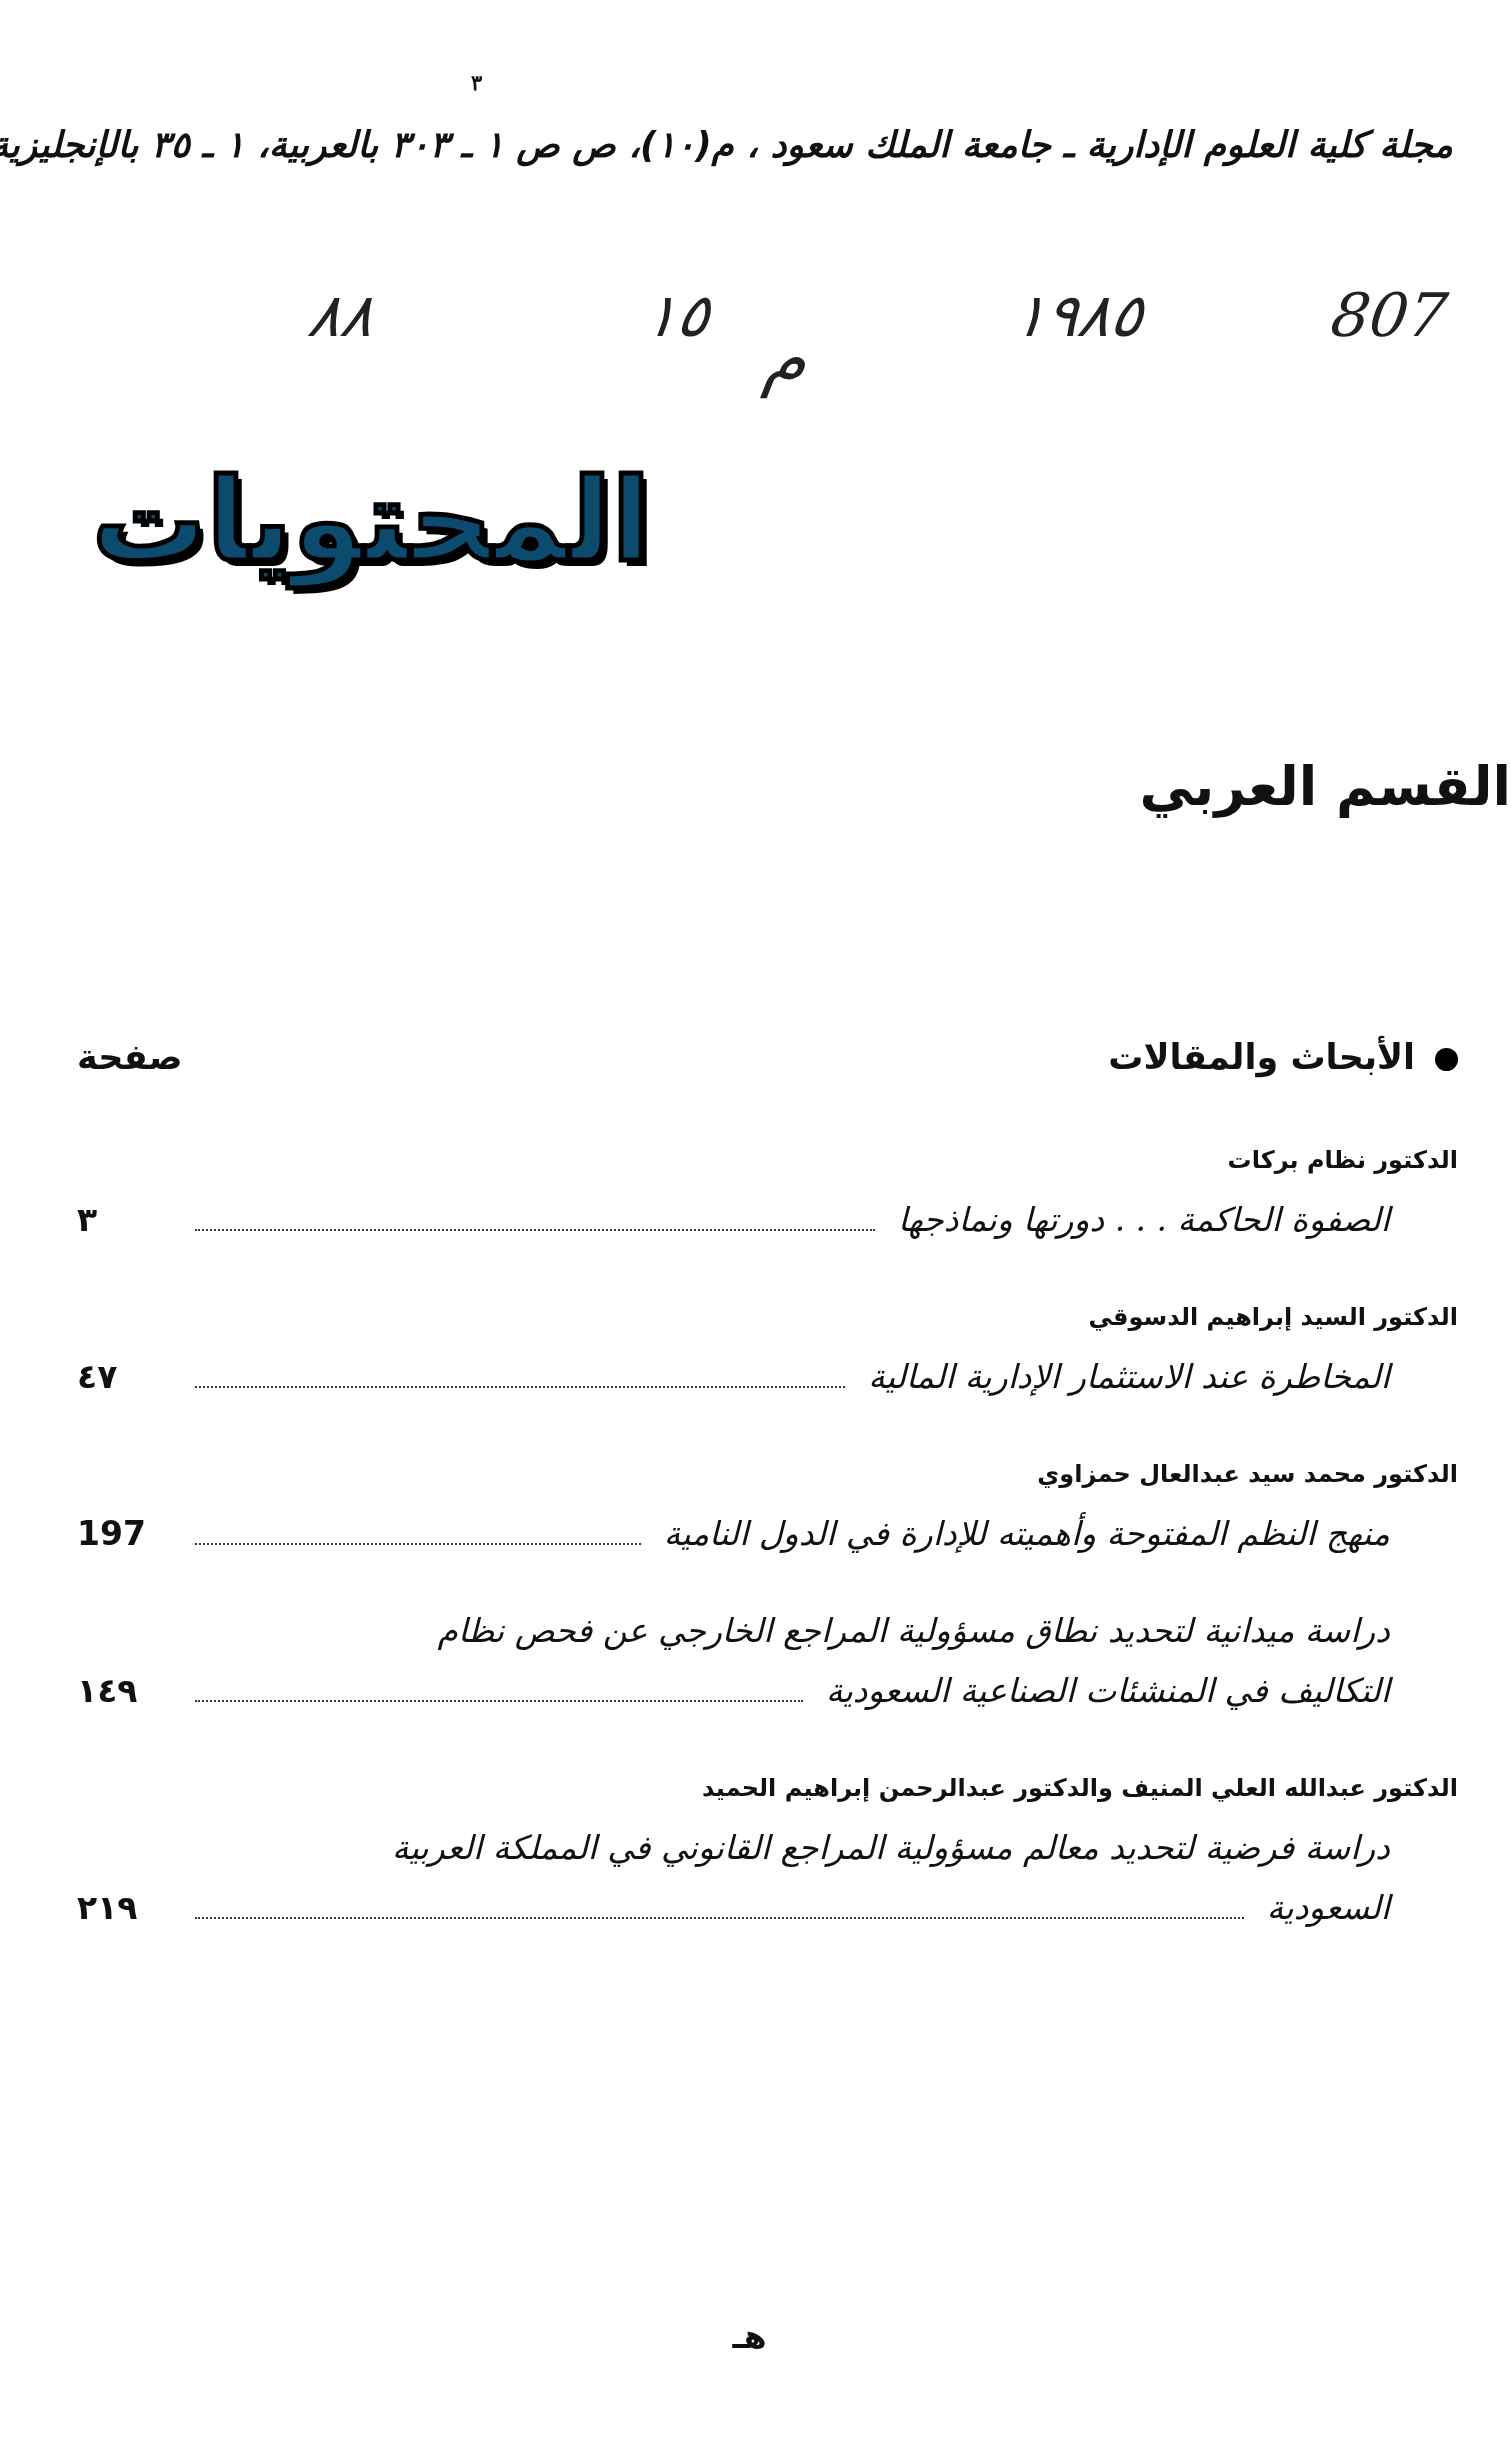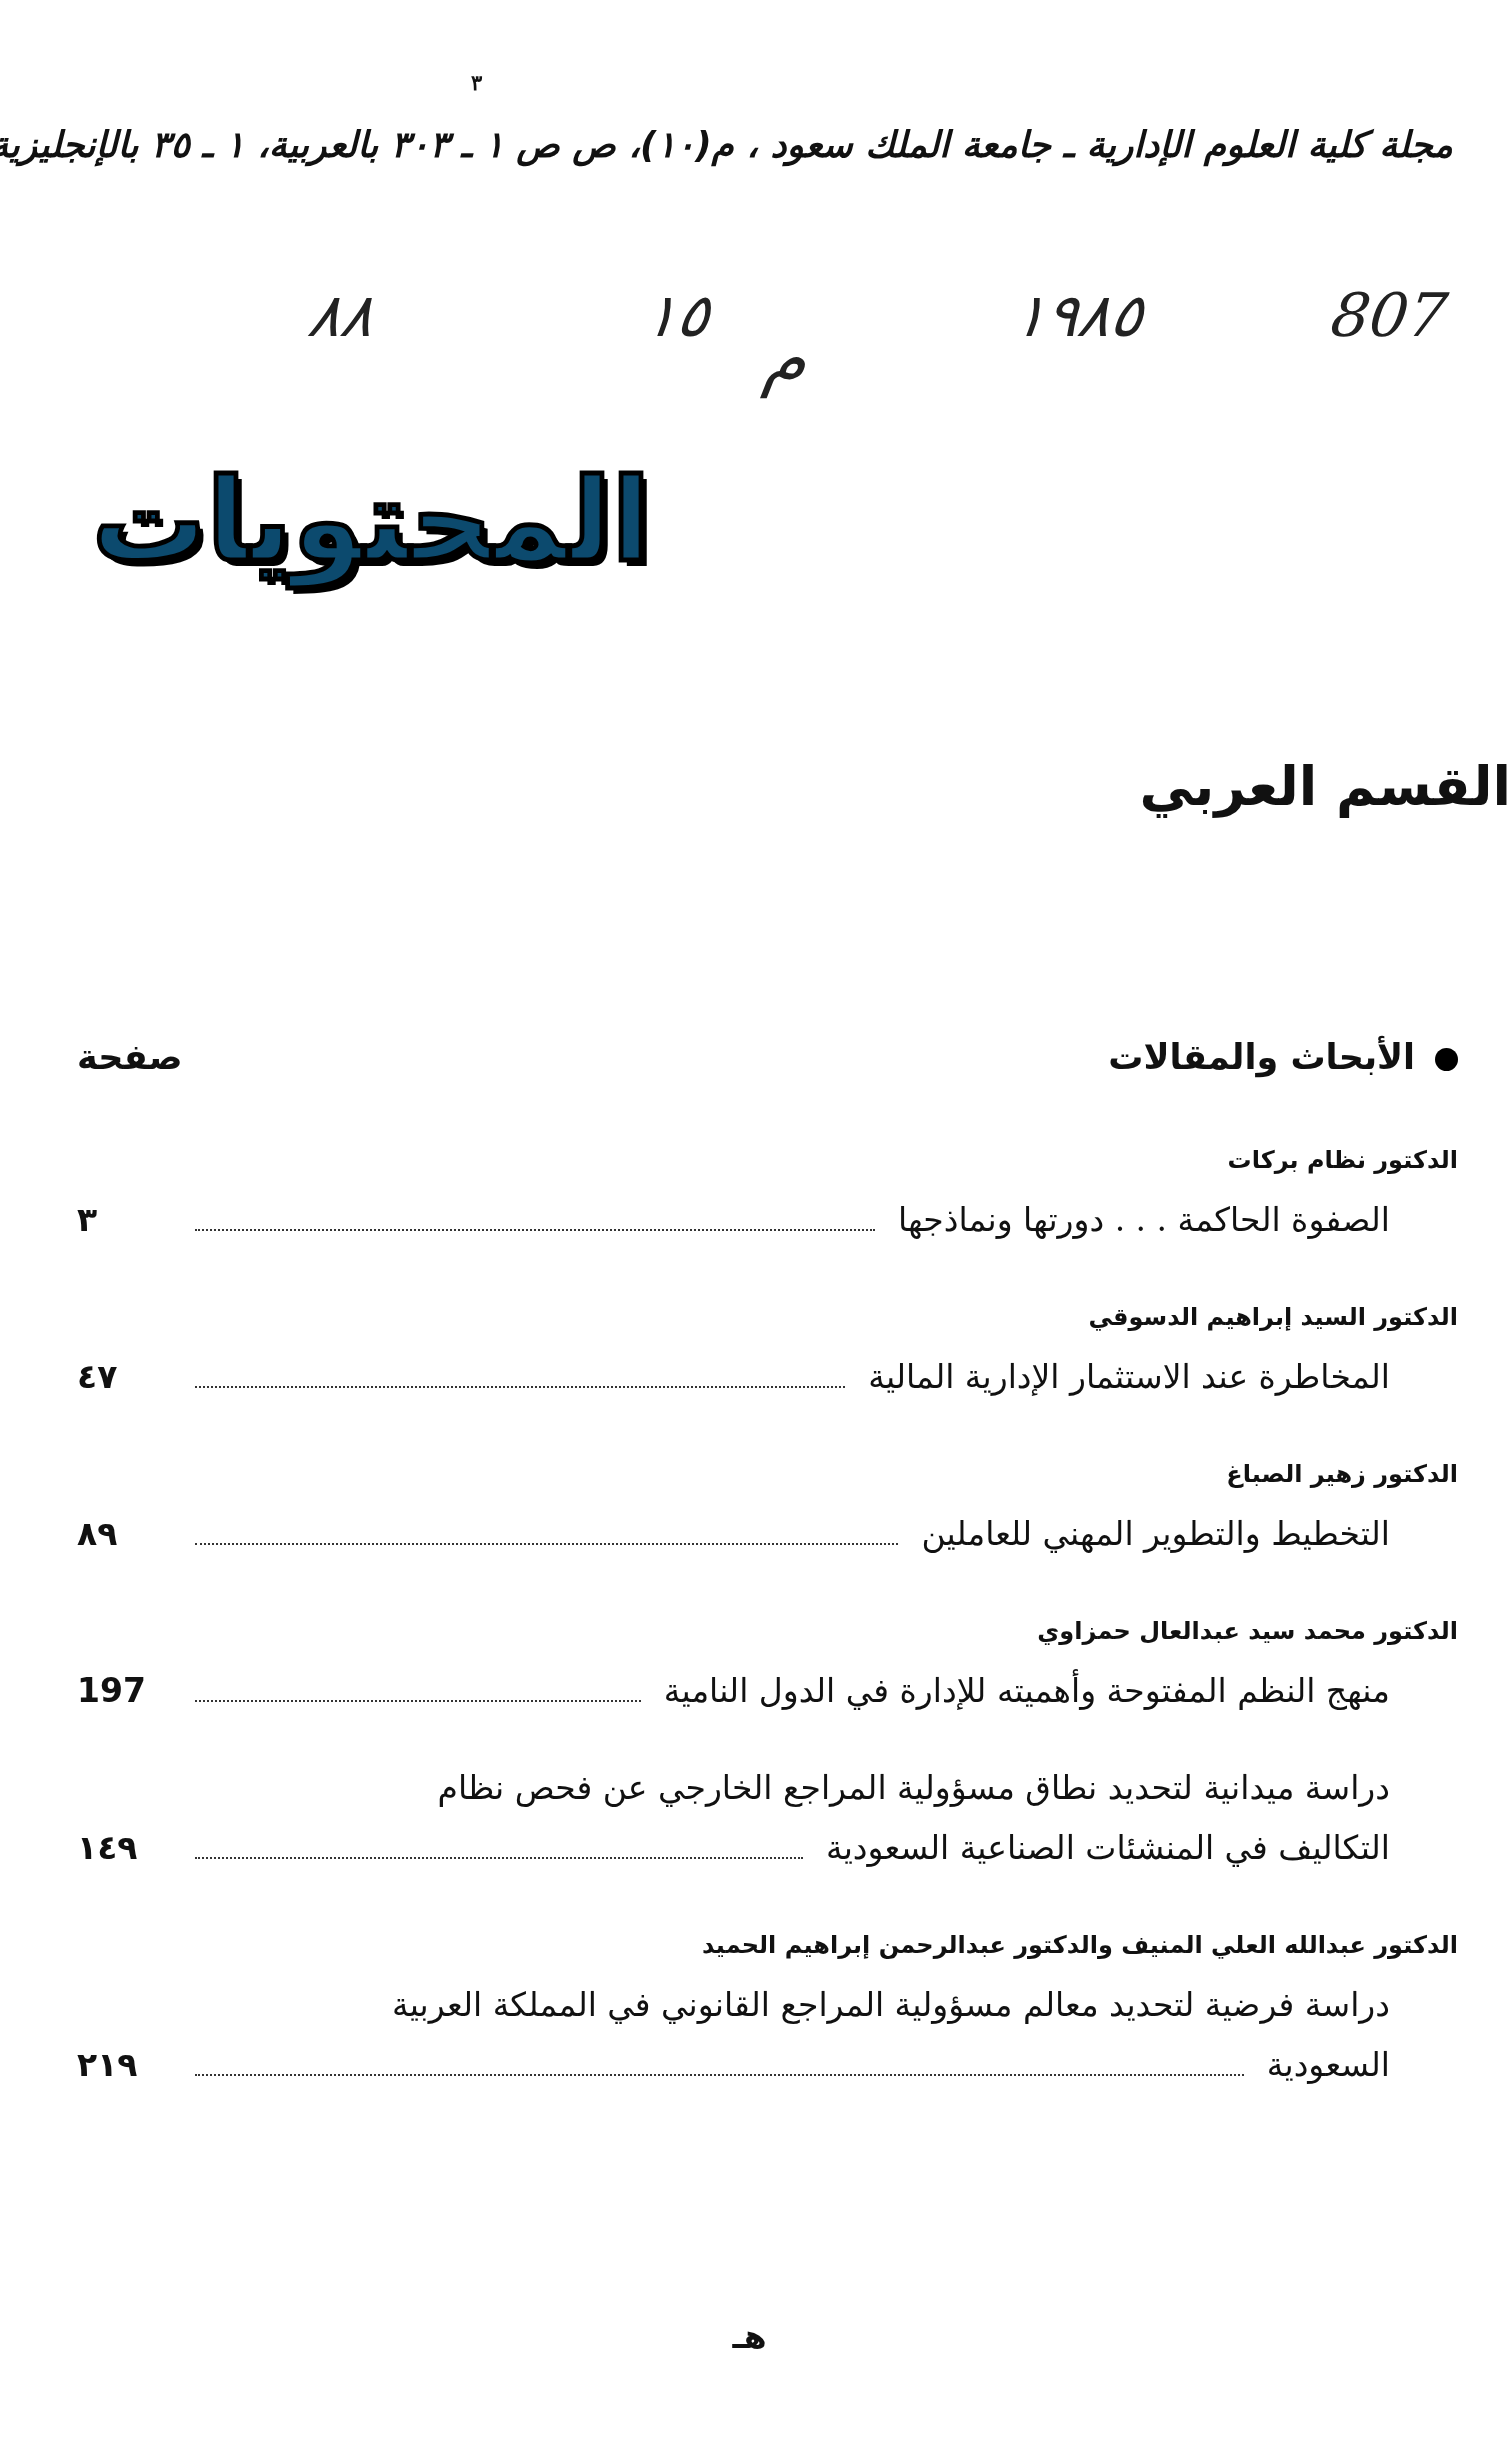--- a/index.html
+++ b/index.html
@@ -45,21 +45,21 @@
     }
     .entry { margin-bottom: 37px; }
     .author {
       font-family: "DejaVu Sans", sans-serif; font-weight: bold; font-size: 24px;
       height: 60px; line-height: 60px; white-space: nowrap;
     }
     .title-line {
       font-size: 33px; height: 60px; line-height: 60px; margin-right: 68px;
       white-space: nowrap; display: flex; align-items: baseline;
     }
-    .title-line .txt { flex: 0 0 auto; }
+    .title-line .txt { flex: 0 0 auto; font-style: italic; }
     .title-line .dots {
       flex: 1 1 auto; overflow: hidden; margin: 0 23px 0 31px;
       border-bottom: 2.9px dotted #333; height: 0; align-self: center; margin-top: 19.3px;
     }
     .title-line .page {
       flex: 0 0 auto; font-family: "DejaVu Sans", sans-serif; font-weight: bold;
       font-size: 33px; margin-right: 0; margin-left: 0; width: 87px; text-align: left;
     }
     .title-line.first-of-two { margin-bottom: 0; }
     .footer-letter {
@@ -104,28 +104,20 @@
 
   <div class="entry">
     <div class="author">الدكتور السيد إبراهيم الدسوقي</div>
     <div class="title-line">
       <span class="txt">المخاطرة عند الاستثمار الإدارية المالية</span>
       <span class="dots"></span>
       <span class="page">٤٧</span>
     </div>
   </div>
 
-  <div class="entry">
-    <div class="author">الدكتور زهير الصباغ</div>
-    <div class="title-line">
-      <span class="txt">التخطيط والتطوير المهني للعاملين</span>
-      <span class="dots"></span>
-      <span class="page">٨٩</span>
-    </div>
-  </div>
 
   <div class="entry">
     <div class="author">الدكتور محمد سيد عبدالعال حمزاوي</div>
     <div class="title-line">
       <span class="txt">منهج النظم المفتوحة وأهميته للإدارة في الدول النامية</span>
       <span class="dots"></span>
       <span class="page">197</span>
     </div>
   </div>
 

